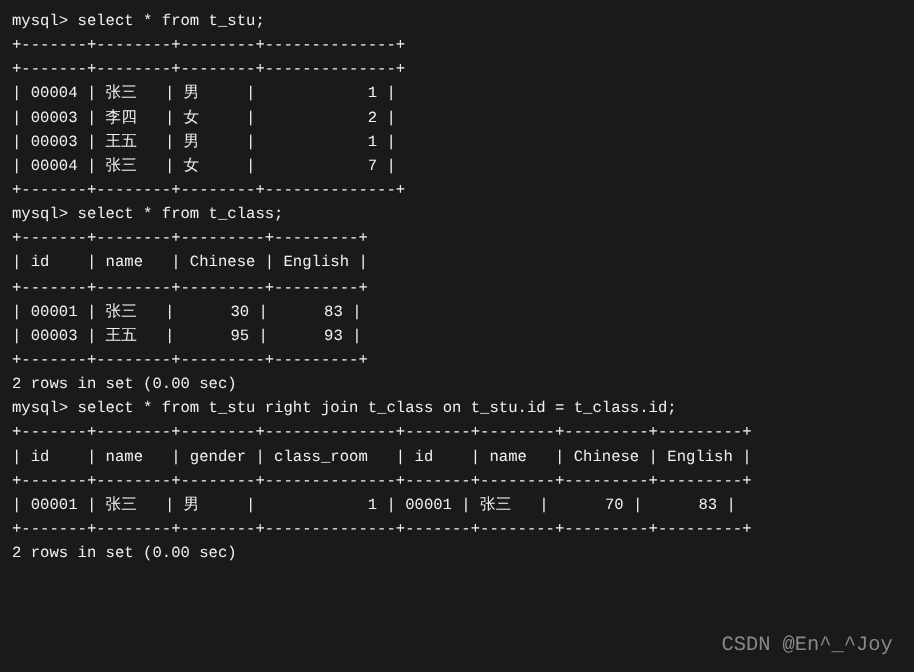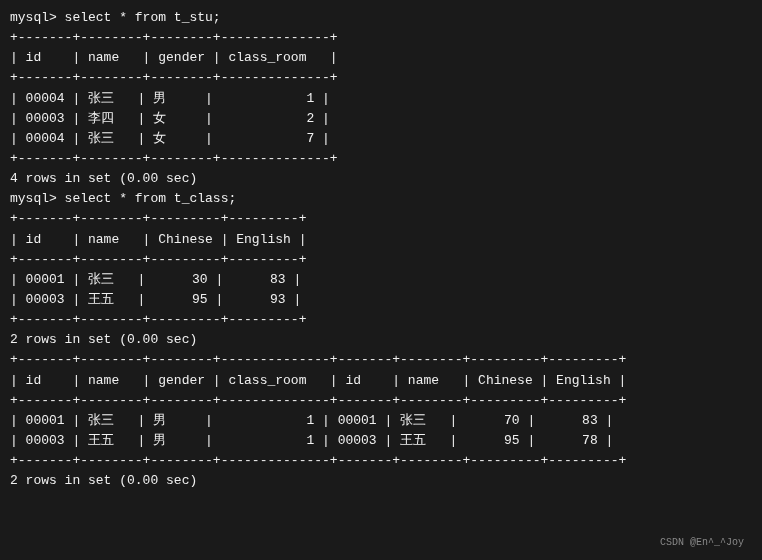--- a/index.html
+++ b/index.html
@@ -21,49 +21,48 @@
     .line {
       white-space: pre;
       line-height: 1.55;
       color: #f0f0f0;
     }
     .watermark {
       position: absolute;
       bottom: 4px;
       right: 8px;
       color: #888;
-      font-size: 10px;
+      font-size: 17px;
     }
   </style>
 </head>
 <body>
 
 <div class="terminal">
   <div id="lines-container">
       <div class="line">mysql&gt; select * from t_stu;</div>
       <div class="line">+-------+--------+--------+--------------+</div>
-      <div class="line">| id    | name   | gender | class_room   |</div>
       <div class="line">+-------+--------+--------+--------------+</div>
       <div class="line">| 00004 | 张三   | 男     |            1 |</div>
       <div class="line">| 00003 | 李四   | 女     |            2 |</div>
+      <div class="line">| 00003 | 王五   | 男     |            1 |</div>
       <div class="line">| 00004 | 张三   | 女     |            7 |</div>
       <div class="line">+-------+--------+--------+--------------+</div>
-      <div class="line">4 rows in set (0.00 sec)</div>
       <div class="line"></div>
       <div class="line">mysql&gt; select * from t_class;</div>
       <div class="line">+-------+--------+---------+---------+</div>
       <div class="line">| id    | name   | Chinese | English |</div>
       <div class="line">+-------+--------+---------+---------+</div>
       <div class="line">| 00001 | 张三   |      30 |      83 |</div>
       <div class="line">| 00003 | 王五   |      95 |      93 |</div>
       <div class="line">+-------+--------+---------+---------+</div>
       <div class="line">2 rows in set (0.00 sec)</div>
       <div class="line"></div>
+      <div class="line">mysql&gt; select * from t_stu right join t_class on t_stu.id = t_class.id;</div>
       <div class="line">+-------+--------+--------+--------------+-------+--------+---------+---------+</div>
       <div class="line">| id    | name   | gender | class_room   | id    | name   | Chinese | English |</div>
       <div class="line">+-------+--------+--------+--------------+-------+--------+---------+---------+</div>
       <div class="line">| 00001 | 张三   | 男     |            1 | 00001 | 张三   |      70 |      83 |</div>
-      <div class="line">| 00003 | 王五   | 男     |            1 | 00003 | 王五   |      95 |      78 |</div>
       <div class="line">+-------+--------+--------+--------------+-------+--------+---------+---------+</div>
       <div class="line">2 rows in set (0.00 sec)</div>
     </div>
   <div class="watermark">CSDN @En^_^Joy</div>
 </div>
 
 </body></html>

